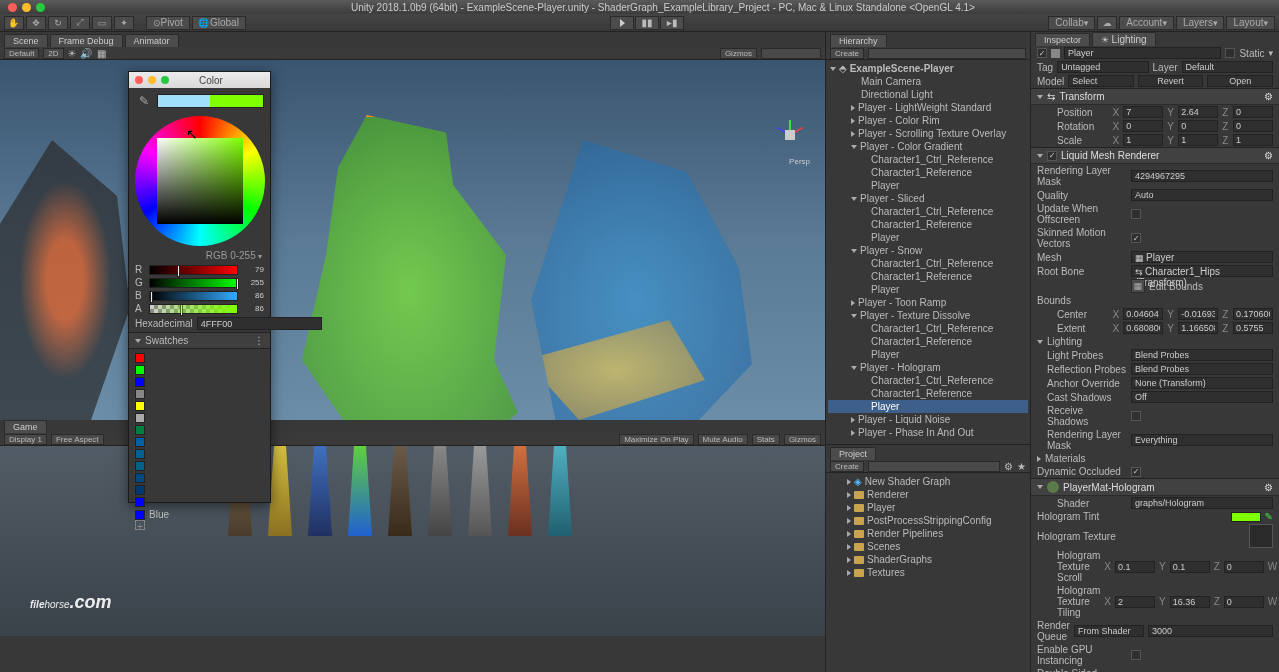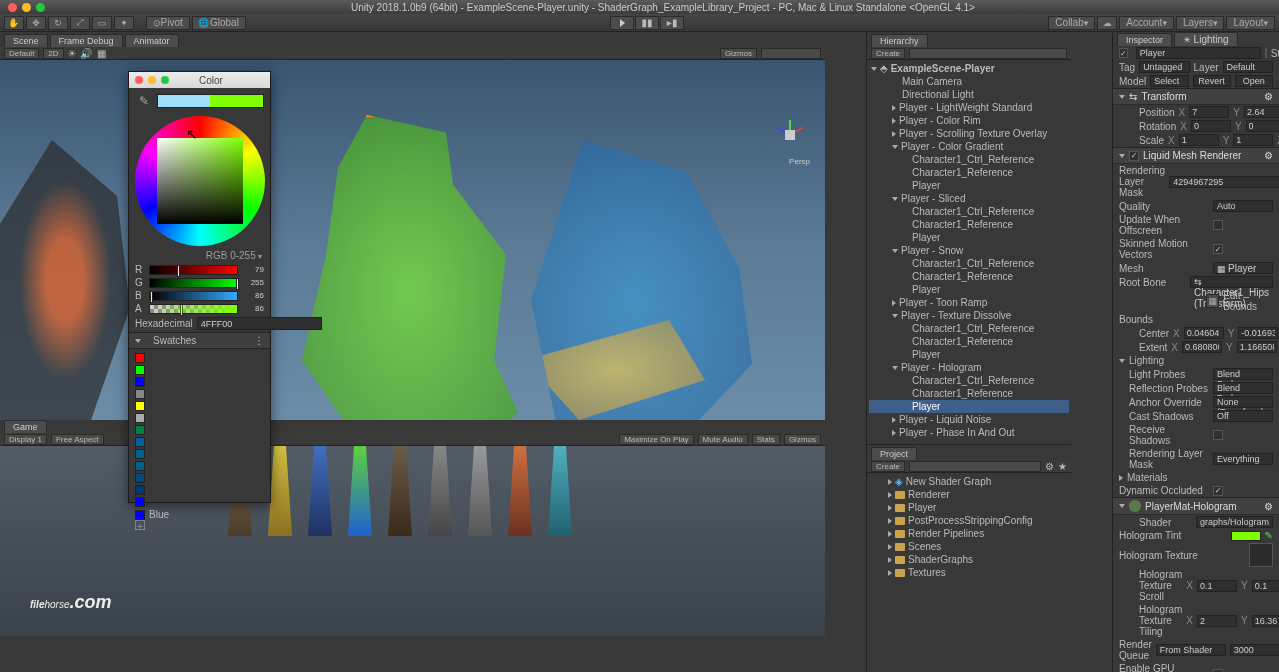--- a/index.html
+++ b/index.html
@@ -14,21 +14,21 @@
 .tf-max { background: #27c93f; }
 
 .toolbar { height: 18px; background: linear-gradient(#454545, #383838); display: flex; align-items: center; padding: 0 4px; gap: 2px; border-bottom: 1px solid #222; }
 .tool-btn { width: 20px; height: 14px; background: #4c4c4c; border: 1px solid #2a2a2a; display: flex; align-items: center; justify-content: center; font-size: 9px; color: #aaa; cursor: pointer; }
 .tool-btn.wide { width: auto; padding: 0 6px; }
 .tool-spacer { flex: 1; }
 .play-controls { display: flex; gap: 1px; }
 .play-btn { width: 24px; height: 14px; background: #4c4c4c; border: 1px solid #2a2a2a; display: flex; align-items: center; justify-content: center; cursor: pointer; }
 .tri-play { width: 0; height: 0; border-left: 5px solid #ccc; border-top: 4px solid transparent; border-bottom: 4px solid transparent; }
 
-.main { display: flex; height: 640px; gap: 41px; }
+.main { display: flex; height: 640px; }
 .left-col { width: 825px; display: flex; flex-direction: column; }
 .tabbar { height: 15px; background: #383838; display: flex; align-items: flex-end; gap: 2px; padding-left: 4px; }
 .tab { background: #4c4c4c; padding: 1px 8px; font-size: 9px; color: #ccc; border-radius: 2px 2px 0 0; cursor: pointer; border: 1px solid #2a2a2a; border-bottom: none; }
 .subbar { height: 13px; background: #3a3a3a; display: flex; align-items: center; padding: 0 4px; gap: 4px; font-size: 8px; border-bottom: 1px solid #222; }
 .subbar-spacer { flex: 1; }
 .mini-drop { background: #494949; padding: 0 4px; border: 1px solid #2a2a2a; font-size: 8px; }
 
 .scene-view { height: 360px; background: linear-gradient(180deg, #3a5570 0%, #5a7a95 50%, #6b8da8 100%); position: relative; overflow: hidden; }
 .char-left { position: absolute; left: 0; top: 80px; width: 130px; height: 280px; background: radial-gradient(#e85a1a 20%, #2a2a2a 50%); opacity: 0.7; clip-path: polygon(40% 0, 90% 20%, 100% 60%, 70% 100%, 0 100%, 0 30%); }
 .char-green { position: absolute; left: 290px; top: 55px; width: 240px; height: 350px; background: radial-gradient(rgba(120,220,60,0.8), rgba(60,150,30,0.7)); clip-path: polygon(32% 0, 65% 5%, 68% 20%, 90% 40%, 85% 70%, 95% 85%, 70% 100%, 30% 95%, 5% 70%, 15% 40%, 20% 15%); border: 2px solid #ff8c1a; }
@@ -101,21 +101,21 @@
 .cp-slider { flex: 1; height: 10px; position: relative; border: 1px solid #222; }
 .cp-val { width: 22px; text-align: right; color: #ccc; font-size: 8px; }
 .sl-r { background: linear-gradient(to right, #000, #f00); }
 .sl-g { background: linear-gradient(to right, #000, #0f0); }
 .sl-b { background: linear-gradient(to right, #000, #3af); }
 .sl-a { background: repeating-conic-gradient(#888 0 25%, #ccc 0 50%) 0/8px 8px; }
 .sl-a::after { content:''; position:absolute; inset:0; background: linear-gradient(to right, transparent, #7fff00); }
 .cp-thumb { position:absolute; top:-1px; width:3px; height:12px; background:#eee; border:1px solid #222; }
 .cp-hex-row { display: flex; padding: 2px 6px; gap: 4px; font-size: 9px; align-items: center; }
 .cp-hex-row input { flex:1; background:#2f2f2f; border:1px solid #222; color:#ccc; font-size:9px; height:13px; padding:0 3px; }
-.cp-swatches-hdr { display:flex; align-items:center; gap:12px; padding:2px 6px; font-size:9px; background:#3f3f3f; border-top:1px solid #222; border-bottom:1px solid #222; }
+.cp-swatches-hdr { display:flex; align-items:center; gap:4px; padding:2px 6px; font-size:9px; background:#3f3f3f; border-top:1px solid #222; border-bottom:1px solid #222; }
 .cp-swatch-grid { padding:4px 6px; }
 .cp-swatch-grid .row { display:flex; gap:2px; margin-bottom:2px; }
 .cp-sw { width:10px; height:10px; border:1px solid #222; cursor:pointer; }
 .cp-sw-label { display:flex; align-items:center; gap:4px; font-size:9px; color:#bbb; }
 </style>
 </head>
 <body>
 
 <div class="titlebar">
   <div class="traffic">

